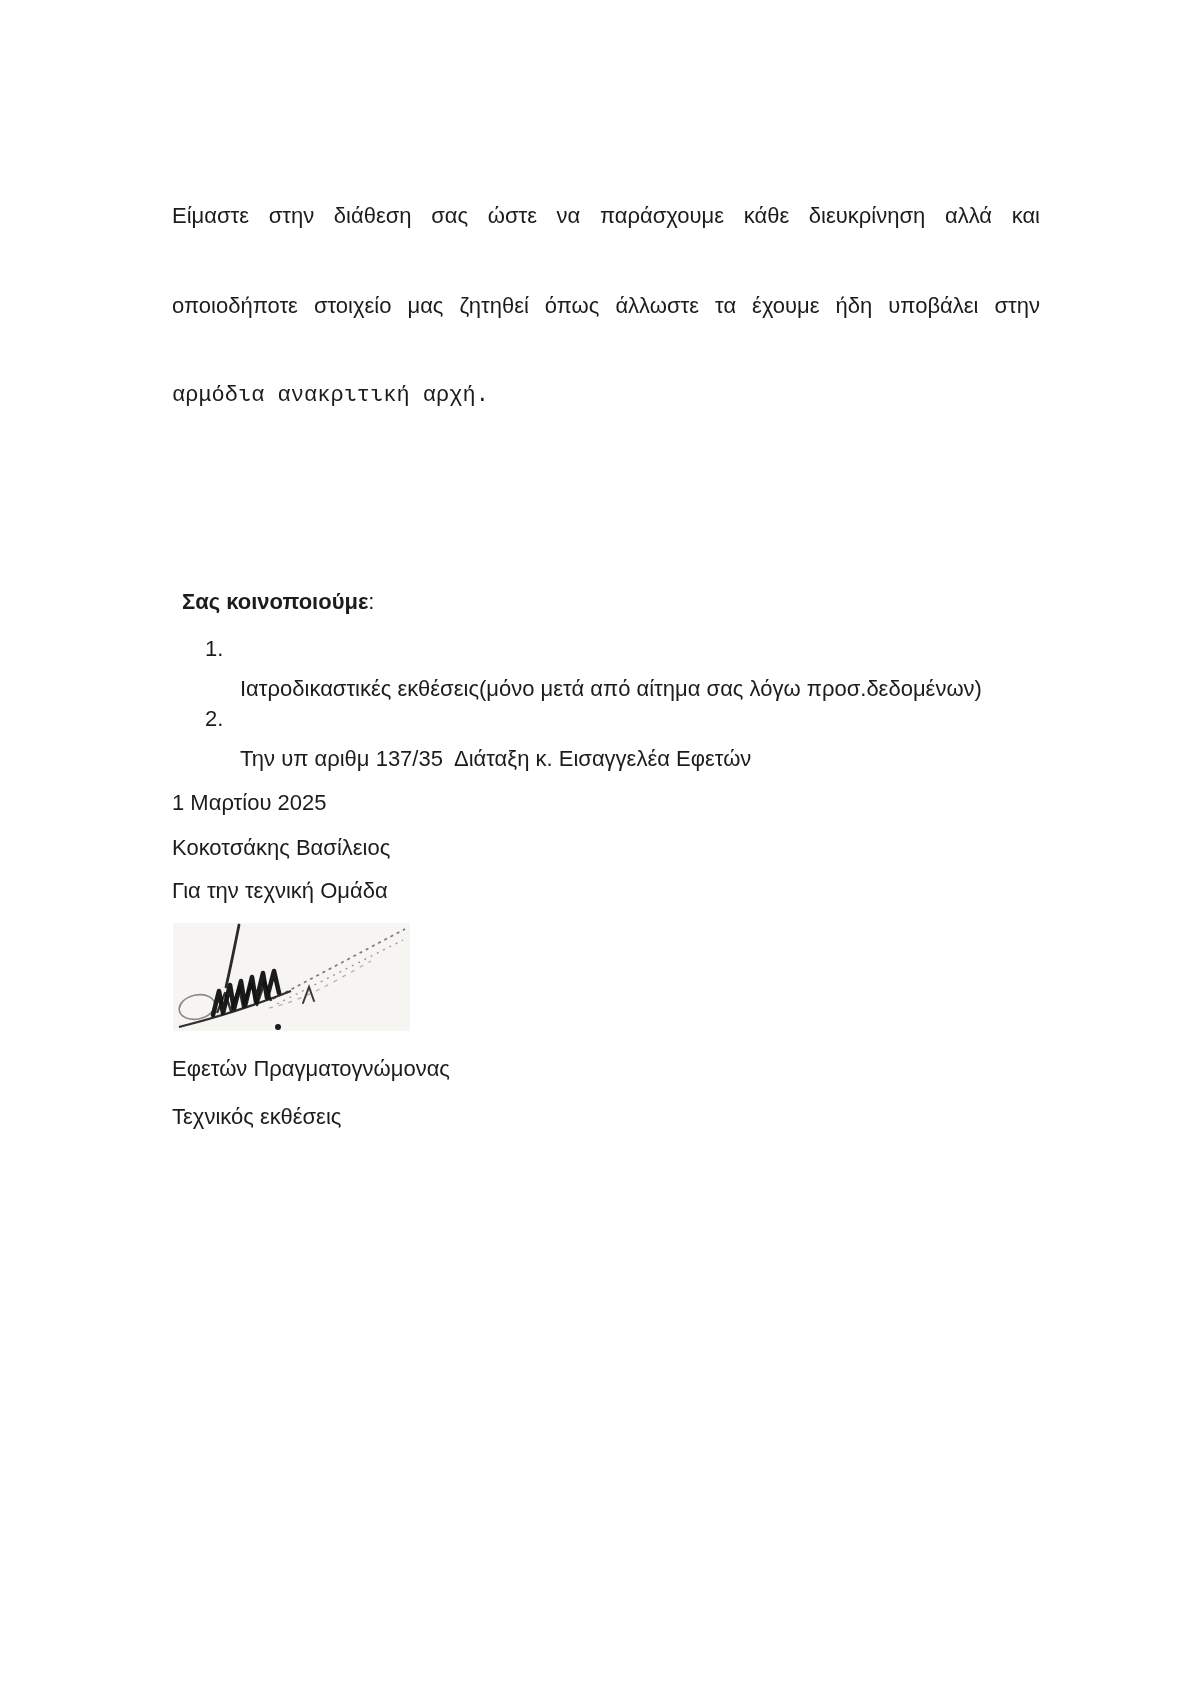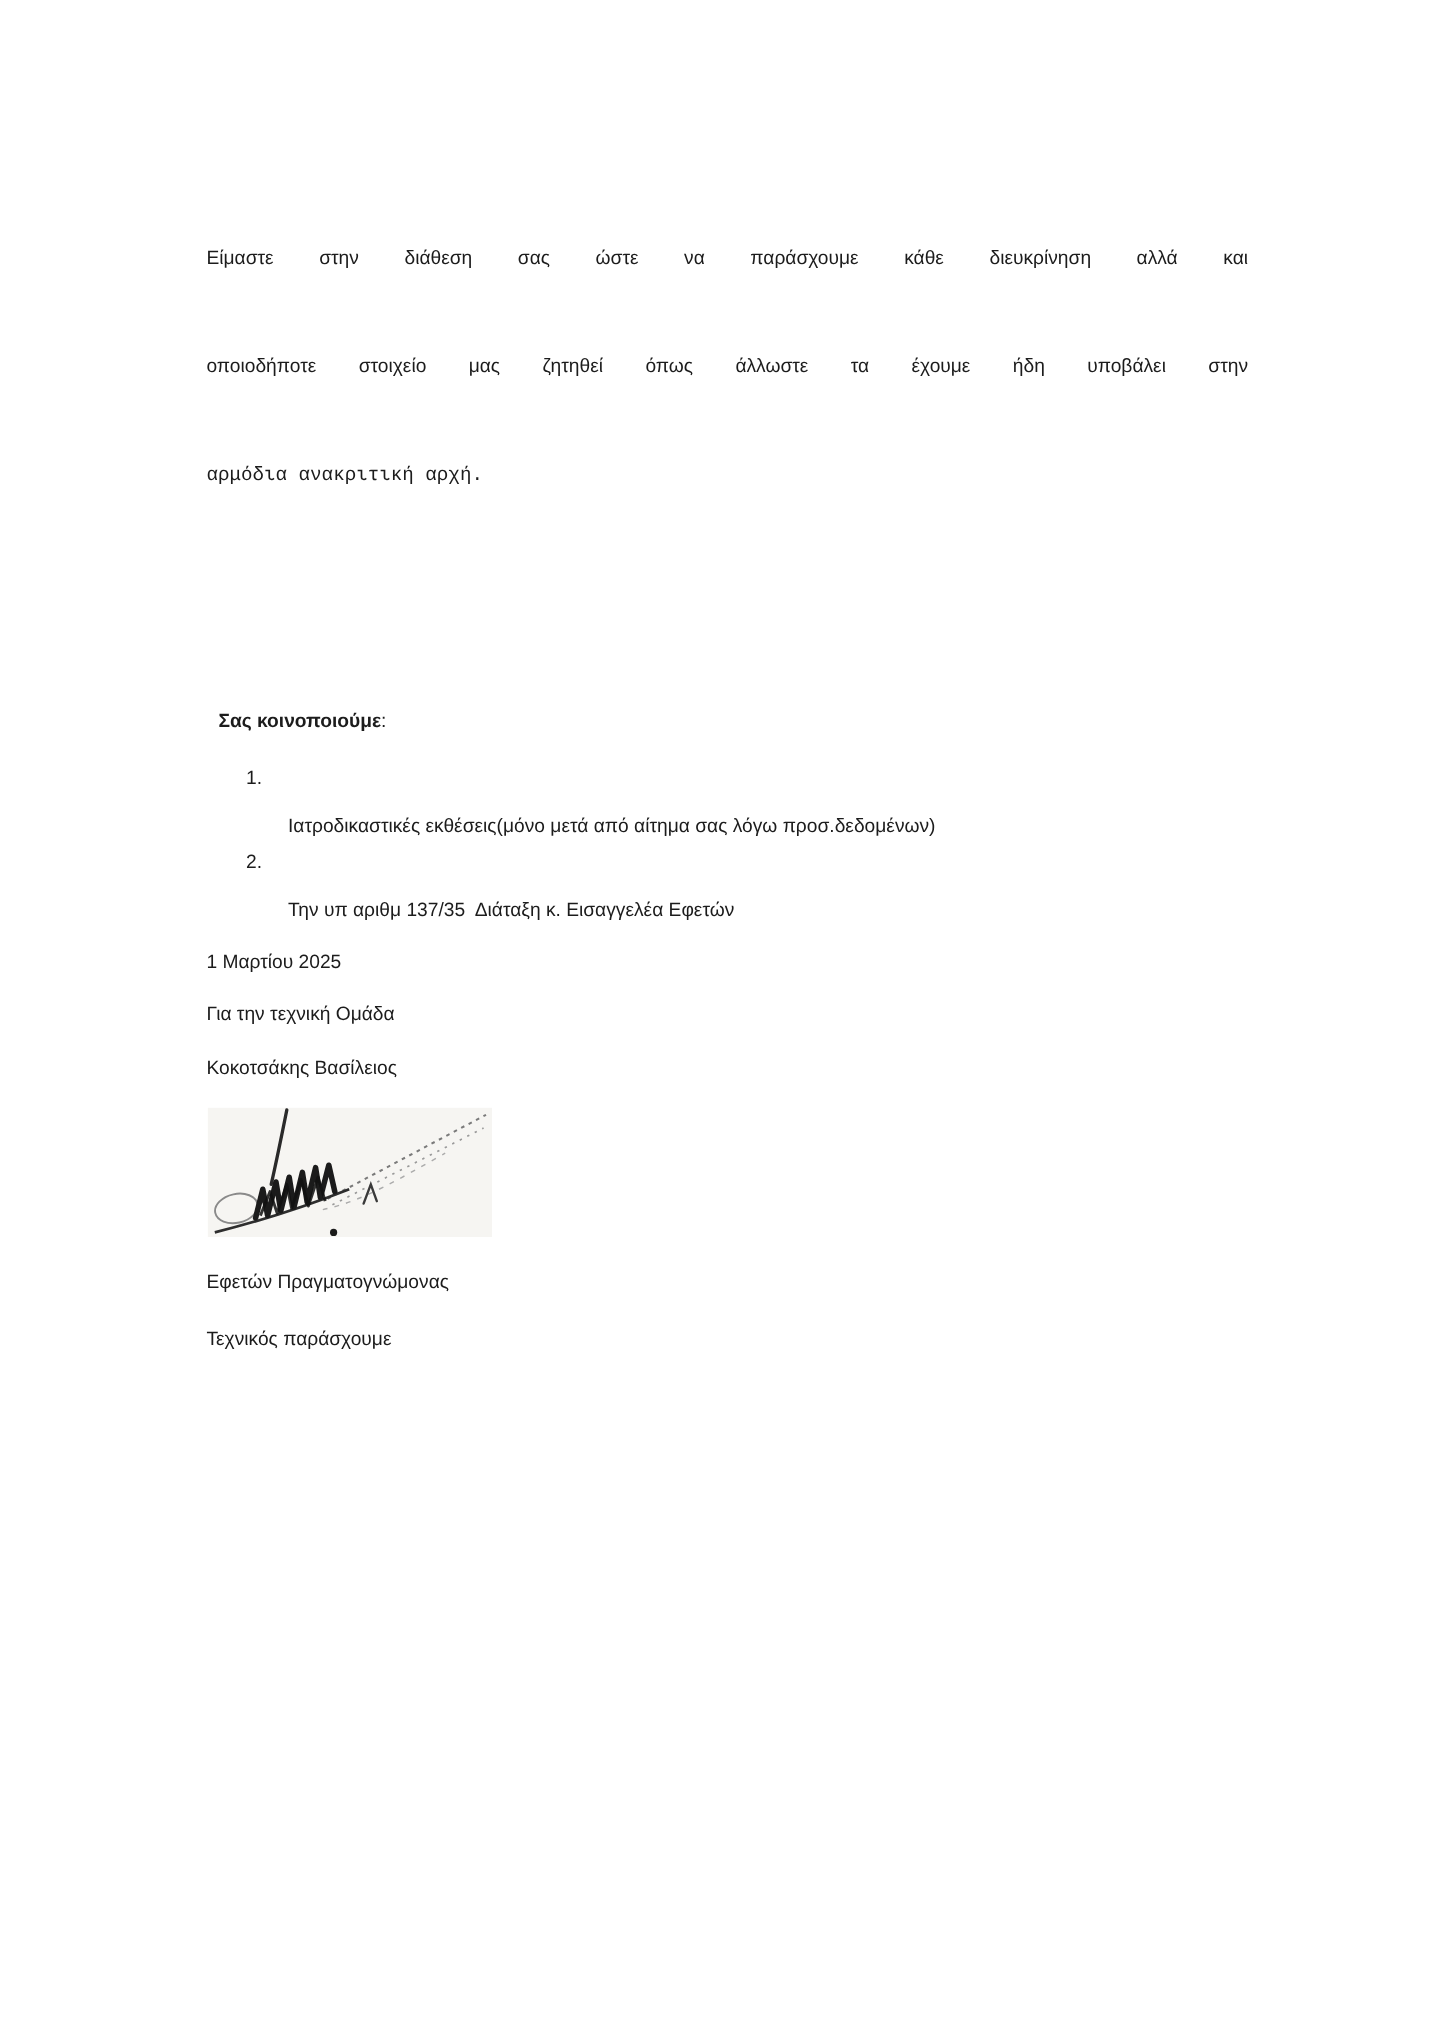--- a/index.html
+++ b/index.html
@@ -8,21 +8,21 @@
     background: #ffffff;
   }
   .page {
     position: relative;
     width: 1192px;
     height: 1684px;
     background: #ffffff;
     box-sizing: border-box;
     padding: 141px 152px 0 172px;
     font-family: "Liberation Sans", "DejaVu Sans", sans-serif;
-    font-size: 16px;
+    font-size: 22px;
     line-height: 30px;
     color: #1c1c1c;
     overflow: hidden;
   }
   .jline {
     text-align: justify;
     text-align-last: justify;
   }
   .jline.last {
     text-align: left;
@@ -84,23 +84,23 @@
     </div>
     <div class="li">
       <span class="num">2.</span>
       <span class="txt">Την υπ αριθμ 137/35  Διάταξη κ. Εισαγγελέα Εφετών</span>
     </div>
   </div>
 
 
   <div class="para dateline">1 Μαρτίου 2025</div>
 
+  <div class="para signer">Κοκοτσάκης Βασίλειος</div>
+
   <div class="para teamline">Για την τεχνική Ομάδα</div>
-
-  <div class="para signer">Κοκοτσάκης Βασίλειος</div>
 
   <div class="signature-box">
     <svg width="237" height="108" viewBox="0 0 237 108" xmlns="http://www.w3.org/2000/svg">
       <rect x="0" y="0" width="237" height="108" fill="#f6f5f2"></rect>
 
       <path d="M 100,76 L 232,6" stroke="#7a7a7a" stroke-width="1.7" fill="none" stroke-dasharray="3,4"></path>
       <path d="M 104,81 L 230,17" stroke="#9a9a9a" stroke-width="1.4" fill="none" stroke-dasharray="2,5"></path>
       <path d="M 96,85 C 130,78 162,58 198,38" stroke="#ababab" stroke-width="1.2" fill="none" stroke-dasharray="4,6"></path>
 
       <ellipse cx="24" cy="84" rx="18" ry="12" transform="rotate(-12 24 84)" fill="none" stroke="#8a8a8a" stroke-width="1.6"></ellipse>
@@ -113,15 +113,15 @@
       <path d="M 44,90 L 52,70 L 58,88 L 66,64 L 70,84 L 78,60 L 84,82 L 92,58 L 98,78" stroke="#111111" stroke-width="2.4" fill="none" stroke-linejoin="round" opacity="0.85"></path>
 
       <path d="M 130,80 L 136,64 L 141,78" stroke="#3a3a3a" stroke-width="2" fill="none" stroke-linecap="round"></path>
 
       <circle cx="105" cy="104" r="3" fill="#1b1b1b"></circle>
     </svg>
   </div>
 
   <div class="para role1">Εφετών Πραγματογνώμονας</div>
 
-  <div class="para role2">Τεχνικός παράσχουμε</div>
+  <div class="para role2">Τεχνικός εκθέσεις</div>
 
 </div>
 
 </body></html>

